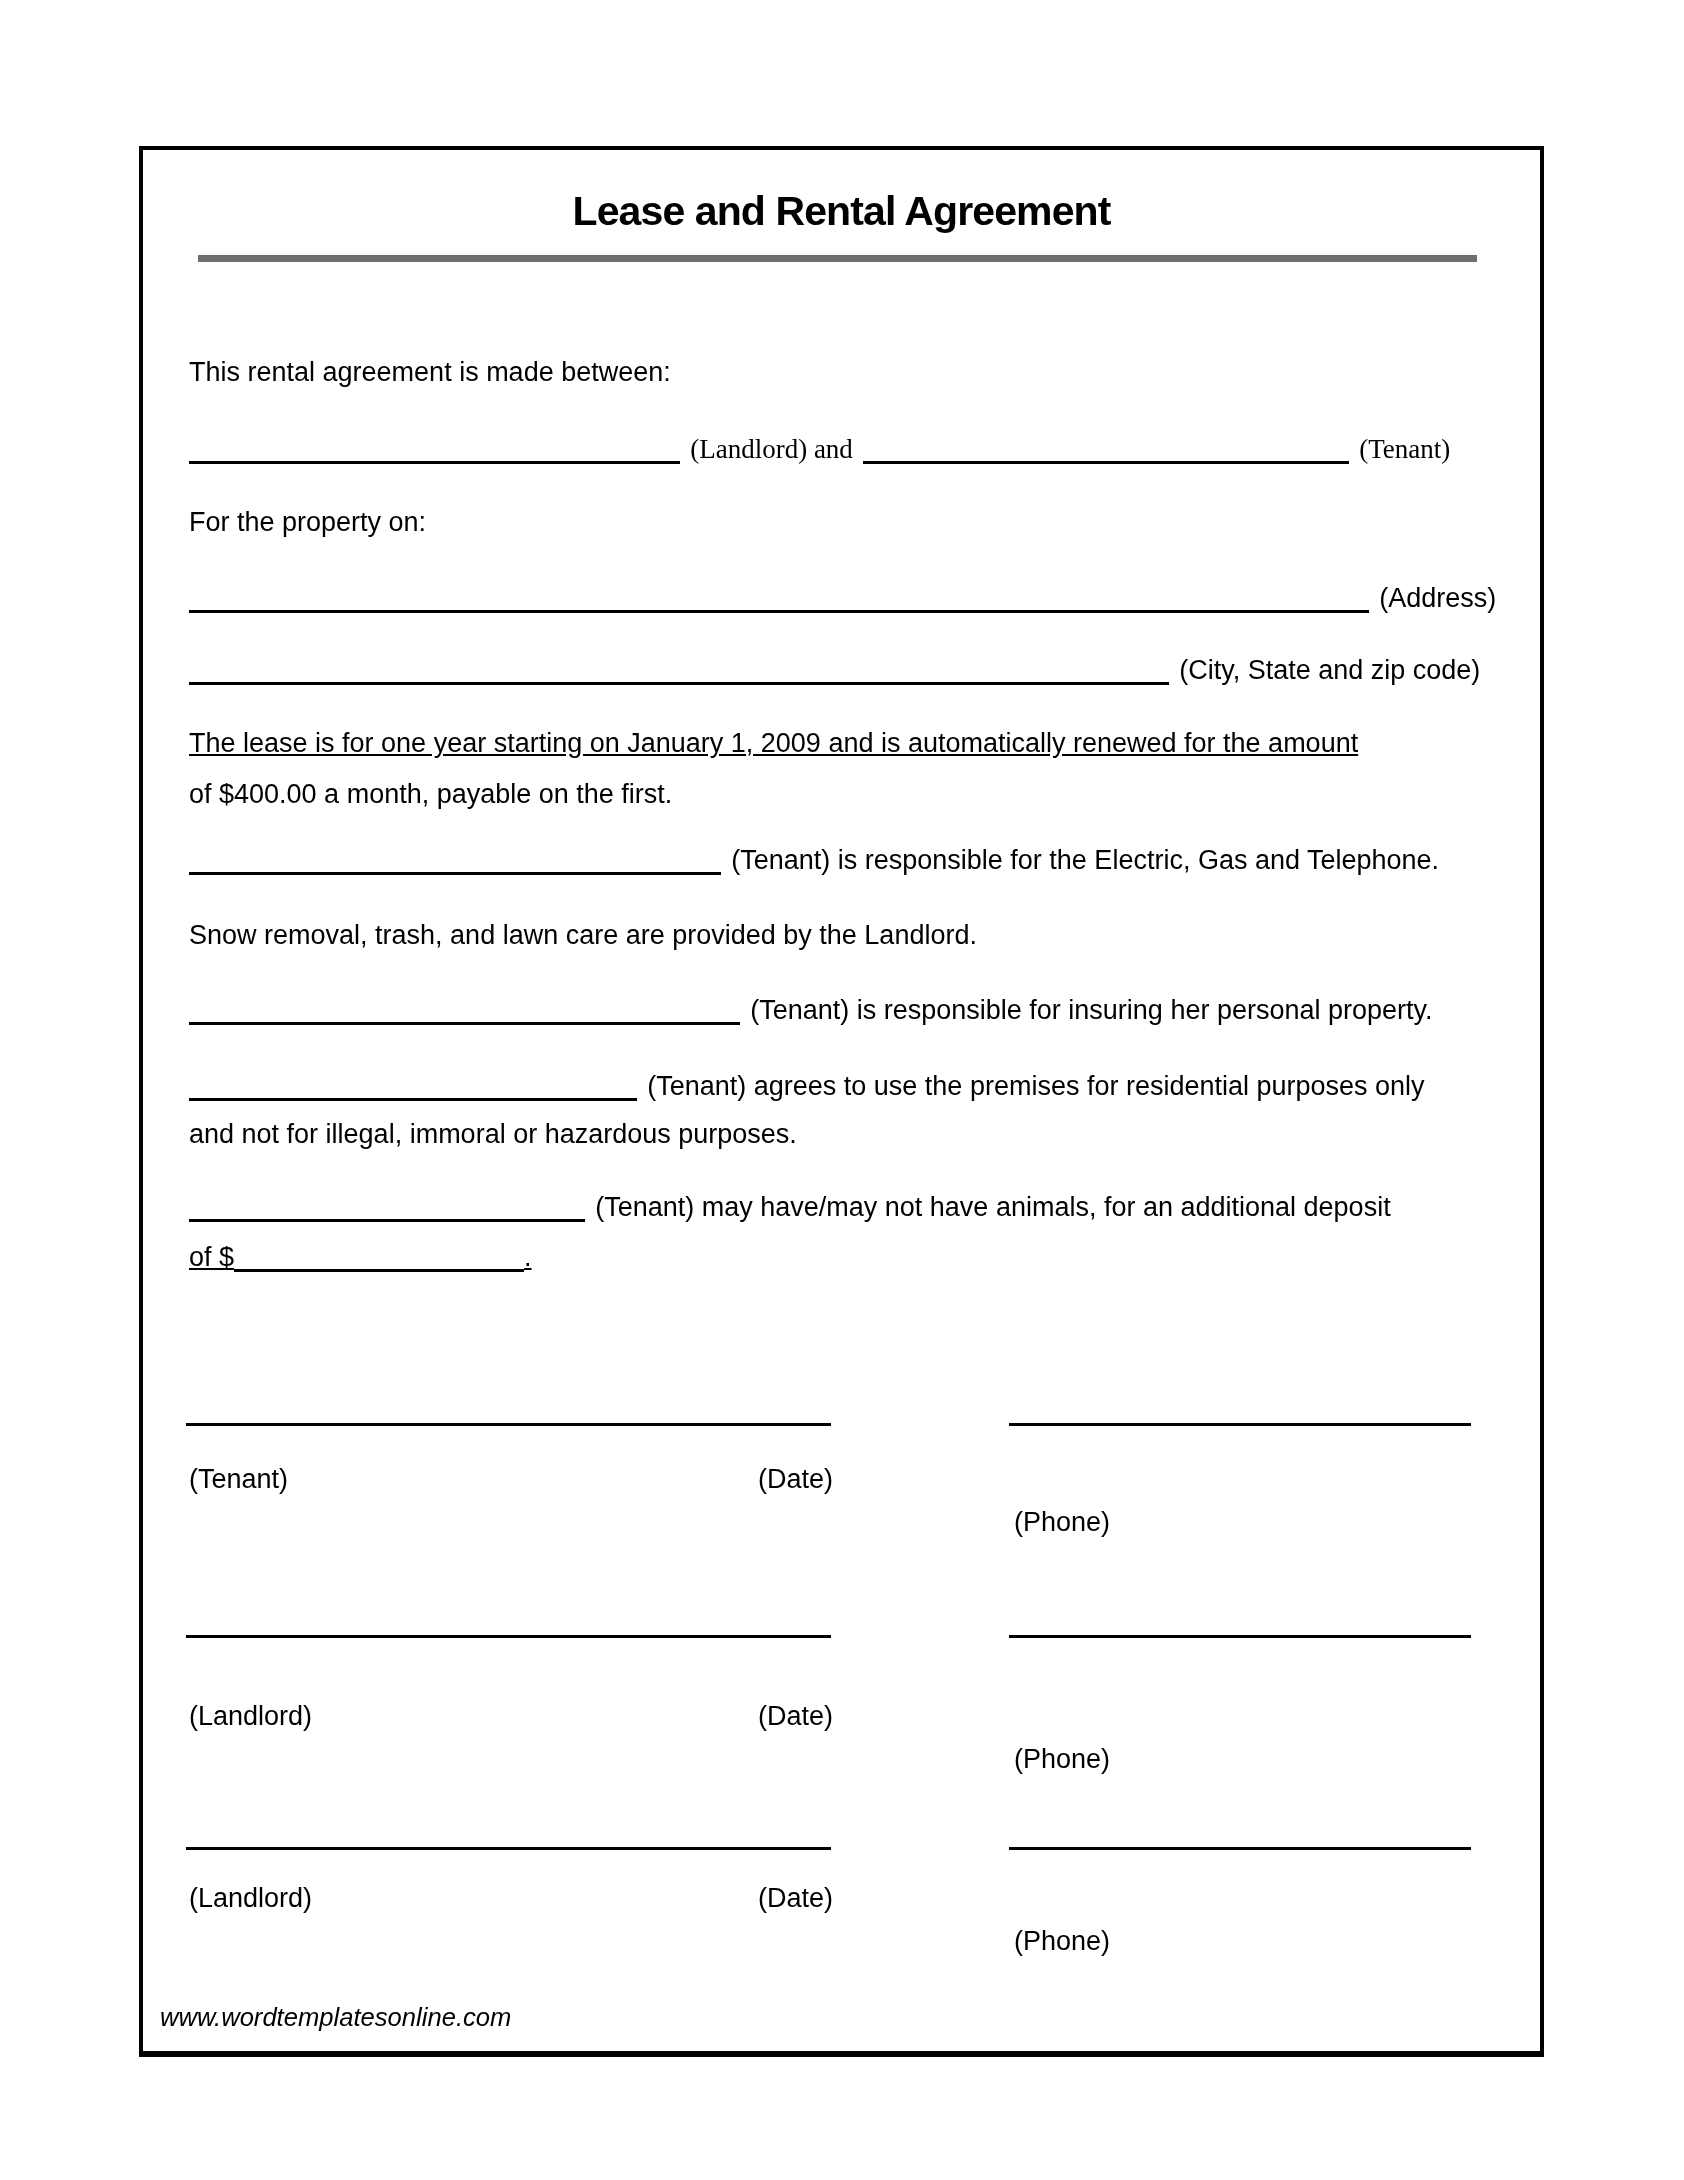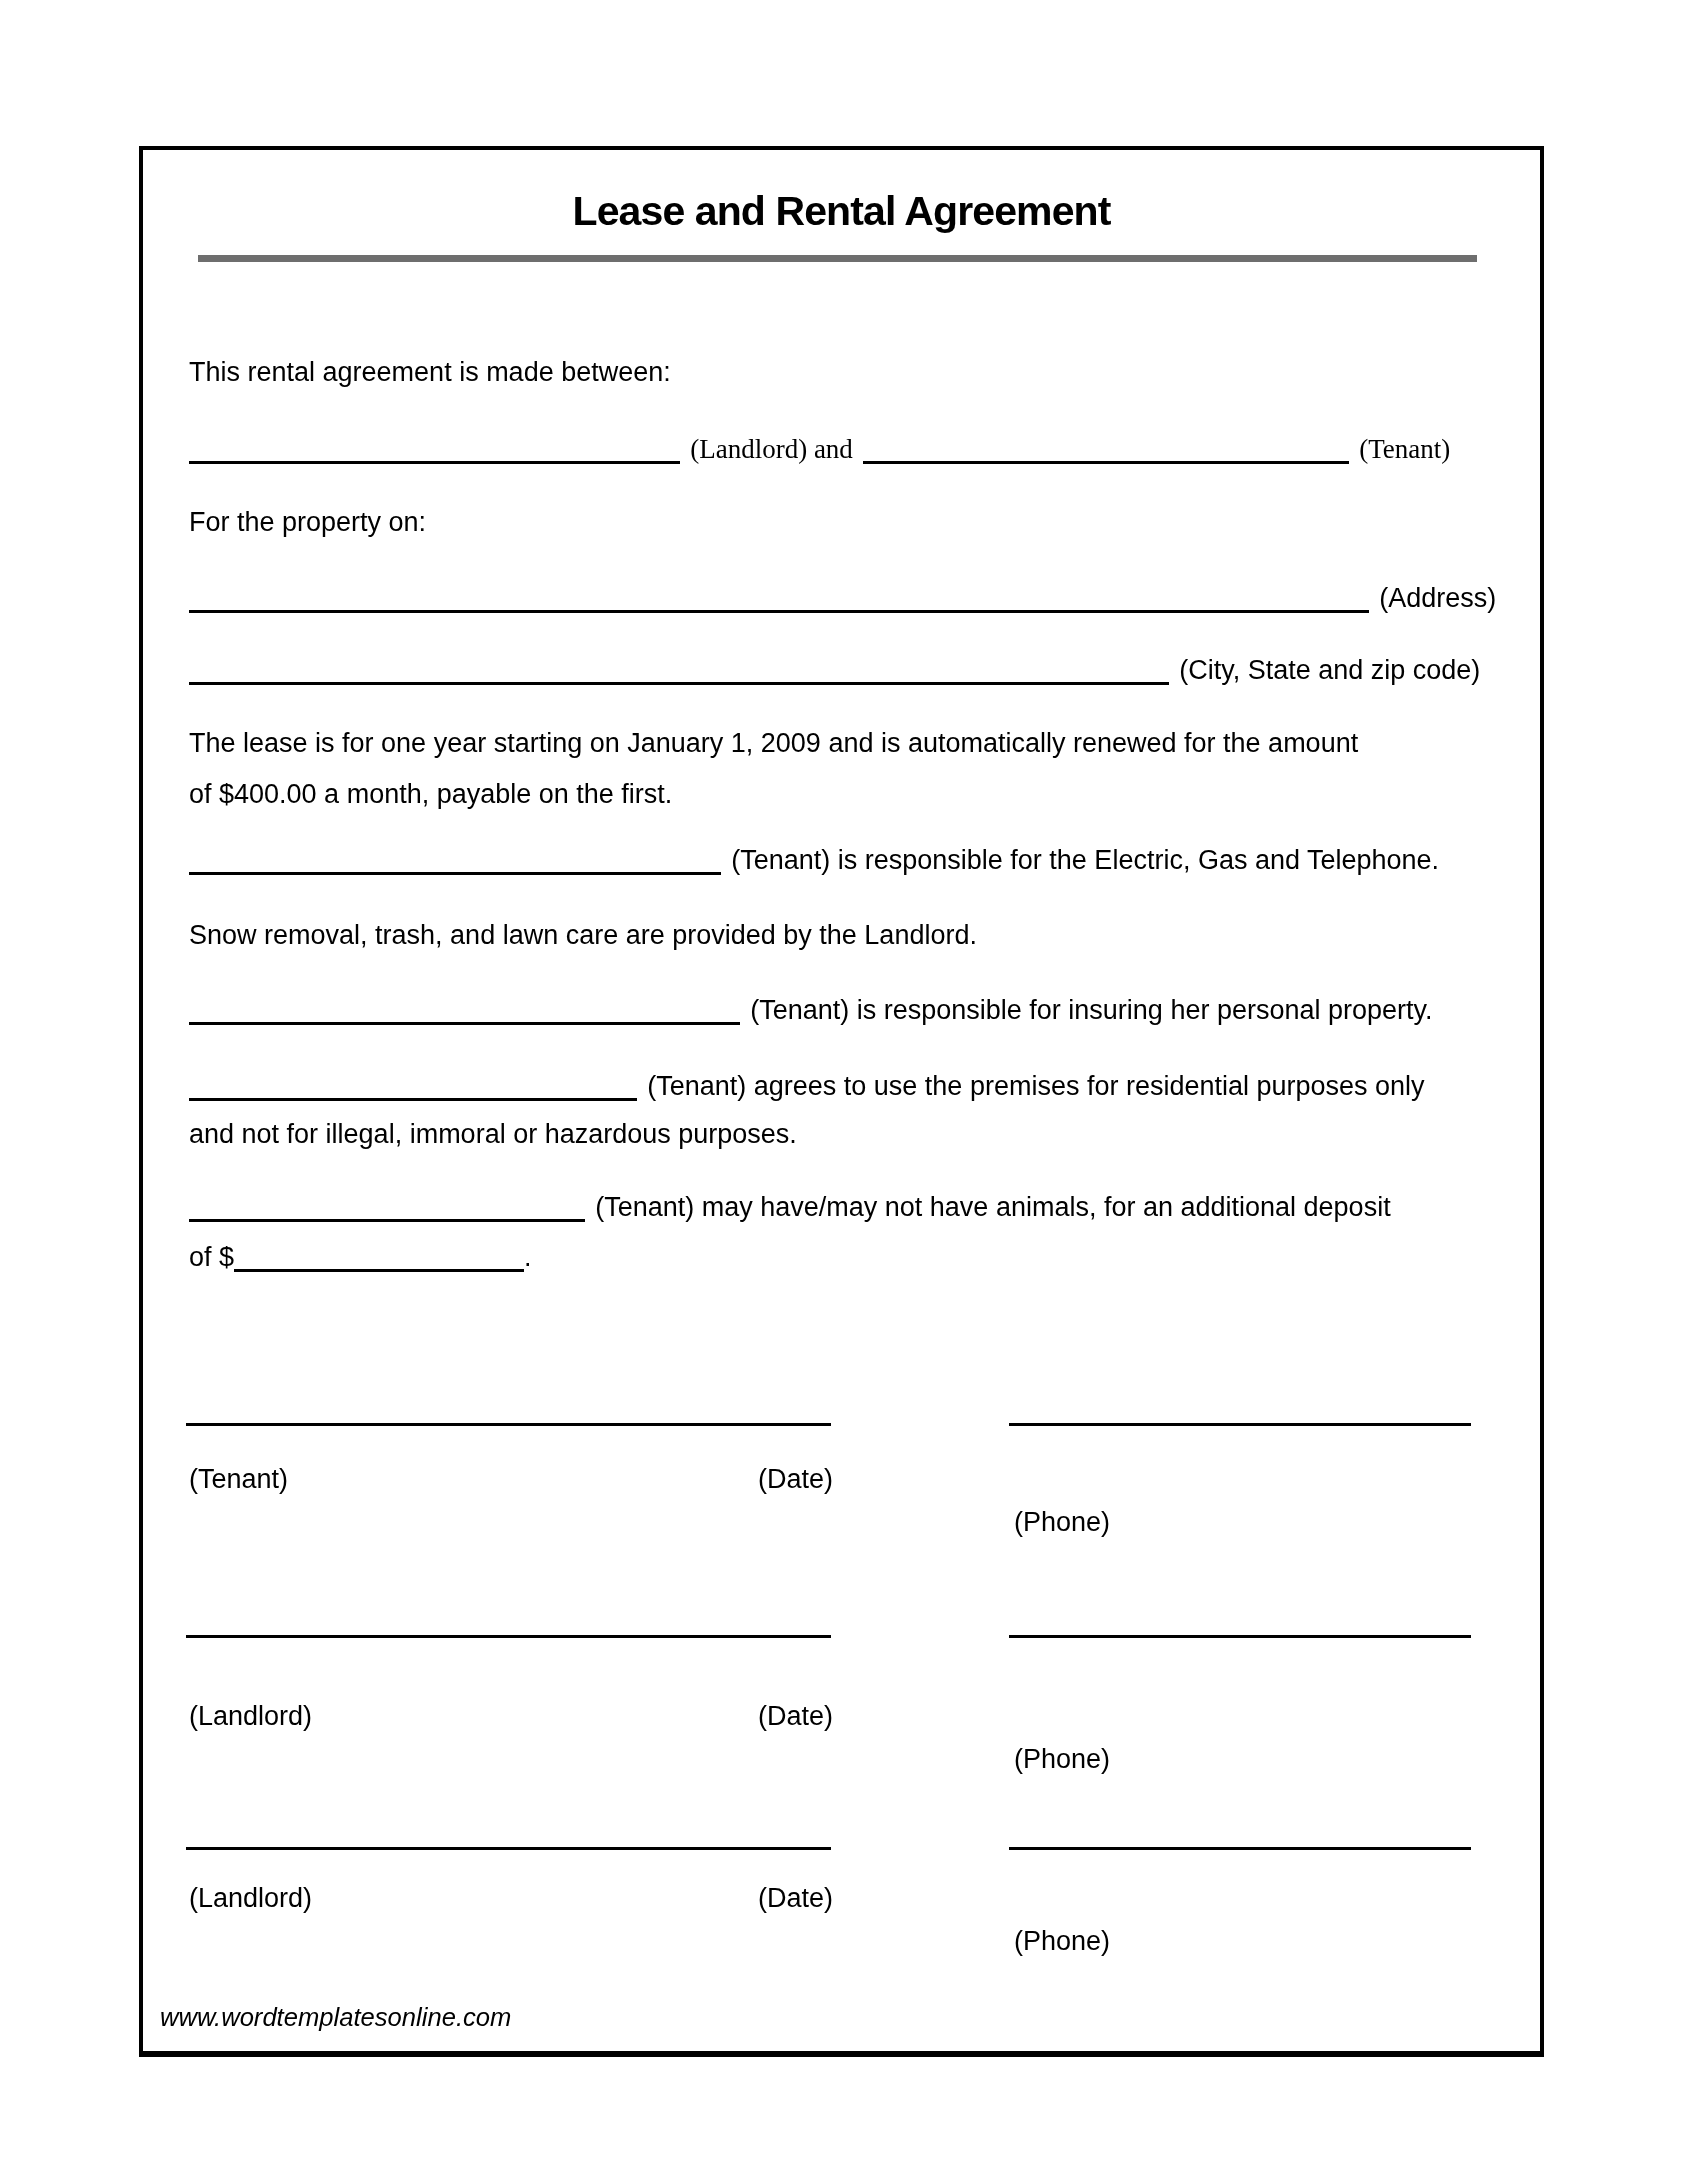--- a/index.html
+++ b/index.html
@@ -115,21 +115,21 @@
   </div>
 
   <div class="row" style="left:189px; top:582px;">
     <span class="blank" style="width:1180px; margin-right:10.2px;"></span><span>(Address)</span>
   </div>
 
   <div class="row" style="left:189px; top:654px;">
     <span class="blank" style="width:980px; margin-right:10.2px;"></span><span>(City, State and zip code)</span>
   </div>
 
-  <div class="row" style="left:189px; top:727px;">
+  <div class="row" style="left:189px; top:727px;text-decoration:underline;">
     <span>The lease is for one year starting on January 1, 2009 and is automatically renewed for the amount</span>
   </div>
   <div class="row" style="left:189px; top:778px;">
     <span>of $400.00 a month, payable on the first.</span>
   </div>
 
   <div class="row" style="left:189px; top:844px;">
     <span class="blank" style="width:532px; margin-right:10.2px;"></span><span>(Tenant) is responsible for the Electric, Gas and Telephone.</span>
   </div>
 
@@ -144,21 +144,21 @@
   <div class="row" style="left:189px; top:1070px;">
     <span class="blank" style="width:448px; margin-right:10.2px;"></span><span>(Tenant) agrees to use the premises for residential purposes only</span>
   </div>
   <div class="row" style="left:189px; top:1191px;">
     <span class="blank" style="width:396px; margin-right:10.2px;"></span><span>(Tenant) may have/may not have animals, for an additional deposit</span>
   </div>
 
   <div class="row" style="left:189px; top:1118px;">
     <span>and not for illegal, immoral or hazardous purposes.</span>
   </div>
-  <div class="row" style="left:189px; top:1241px;">
+  <div class="row" style="left:189px; top:1241px;text-decoration:underline;">
     <span>of $</span><span class="blank" style="width:290px;"></span><span>.</span>
   </div>
 
   <div class="sig-line" style="left:186px; top:1423px; width:645px;"></div>
   <div class="sig-line" style="left:1009px; top:1423px; width:462px;"></div>
   <div class="sig-labels" style="top:1463px;">
     <span class="col-who">(Tenant)</span>
     <span class="col-date">(Date)</span>
     <span class="col-phone">(Phone)</span>
   </div>

